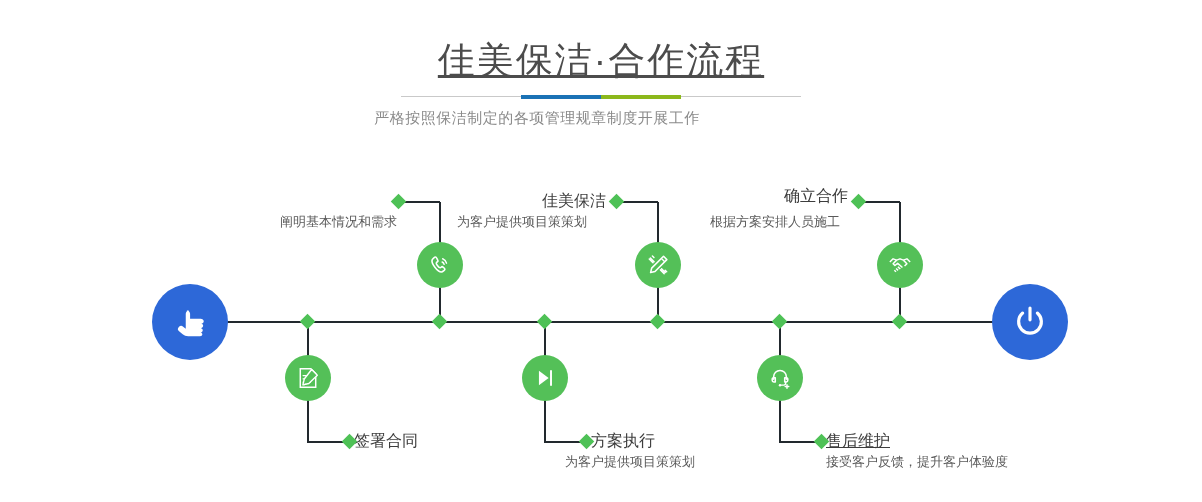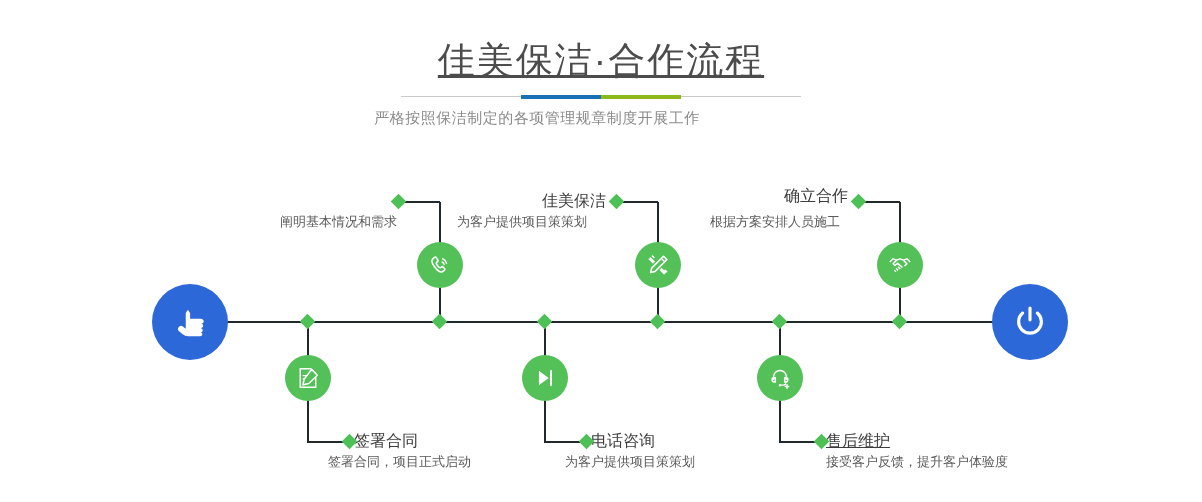--- a/index.html
+++ b/index.html
@@ -103,21 +103,20 @@
     <span>
       <svg width="26" height="26" viewBox="0 0 32 32">
         <path fill="none" stroke="#ffffff" stroke-width="1.8" d="M6.5 4.5h13l6 6v17h-19z"></path>
         <path fill="none" stroke="#ffffff" stroke-width="1.6" stroke-linecap="round" d="M10 17h9M10 21h9M10 13h7"></path>
         <path fill="#54c058" stroke="#ffffff" stroke-width="1.7" stroke-linejoin="round" d="M20.5 5.5l7 7-10.5 10.3-7.3 1.6 1.7-7.2z"></path>
         <path fill="none" stroke="#ffffff" stroke-width="1.5" d="M10.4 24.4l3.6-1"></path>
       </svg>
     </span>
   </div>
   <div class="lbl-title" style="left:354px;top:431px;">签署合同</div>
-  <div class="lbl-sub" style="left:328px;top:453px;">签署合同，项目正式启动</div>
 
   <div class="vline" style="left:439px;top:202px;height:120px;"></div>
   <div class="hline" style="left:398px;top:201px;width:42px;"></div>
   <div class="diamond" style="left:434px;top:316px;"></div>
   <div class="diamond" style="left:393px;top:196px;"></div>
   <div class="node-circle" style="left:417px;top:242px;">
     <span>
       <svg width="26" height="26" viewBox="0 0 32 32">
         <path fill="none" stroke="#ffffff" stroke-width="2" stroke-linecap="round" d="M10.4 6.2c-1 0-3.6 2-4.1 3.6-.6 1.8.4 5 3.4 8.9 3 3.9 6.1 5.8 8 5.9 1.7.1 4.1-2.3 4.3-3.3.2-.9-2.5-3.1-3.4-3.3-.8-.1-1.6 1.4-2.3 1.4-.8 0-2.4-1.2-3.5-2.7-1.1-1.5-1.6-3.1-1.3-3.7.3-.7 1.9-.9 2-1.7.1-.9-1.9-5.1-3.1-5.1z"></path>
         <path fill="none" stroke="#ffffff" stroke-width="1.8" stroke-linecap="round" d="M19.3 8.3a8 8 0 0 1 4.7 5.4"></path>
@@ -132,21 +131,21 @@
   <div class="diamond" style="left:539px;top:316px;"></div>
   <div class="diamond" style="left:581px;top:436px;"></div>
   <div class="node-circle" style="left:522px;top:355px;">
     <span>
       <svg width="26" height="26" viewBox="0 0 32 32">
         <path fill="#ffffff" d="M8.5 7.2v17.6L20.5 16z"></path>
         <path fill="none" stroke="#ffffff" stroke-width="2.4" stroke-linecap="round" d="M23.4 7.5v17"></path>
       </svg>
     </span>
   </div>
-  <div class="lbl-title" style="left:591px;top:431px;">电话咨询</div>
+  <div class="lbl-title" style="left:591px;top:431px;">方案执行</div>
   <div class="lbl-sub" style="left:565px;top:453px;">为客户提供项目策策划</div>
 
   <div class="vline" style="left:657px;top:202px;height:120px;"></div>
   <div class="hline" style="left:616px;top:201px;width:42px;"></div>
   <div class="diamond" style="left:652px;top:316px;"></div>
   <div class="diamond" style="left:611px;top:196px;"></div>
   <div class="node-circle" style="left:635px;top:242px;">
     <span>
       <svg width="26" height="26" viewBox="0 0 32 32">
         <path fill="none" stroke="#ffffff" stroke-width="1.9" stroke-linejoin="round" d="M22.8 5.3l4.1 4.1-14.6 14.6-5.4 1.3 1.3-5.4z"></path>

